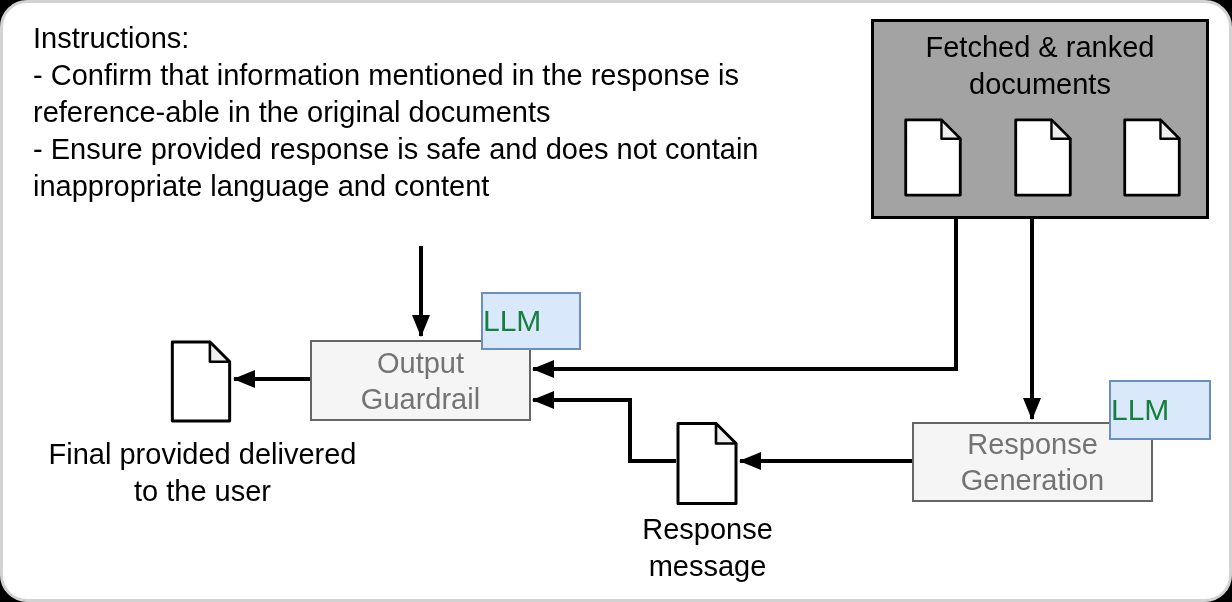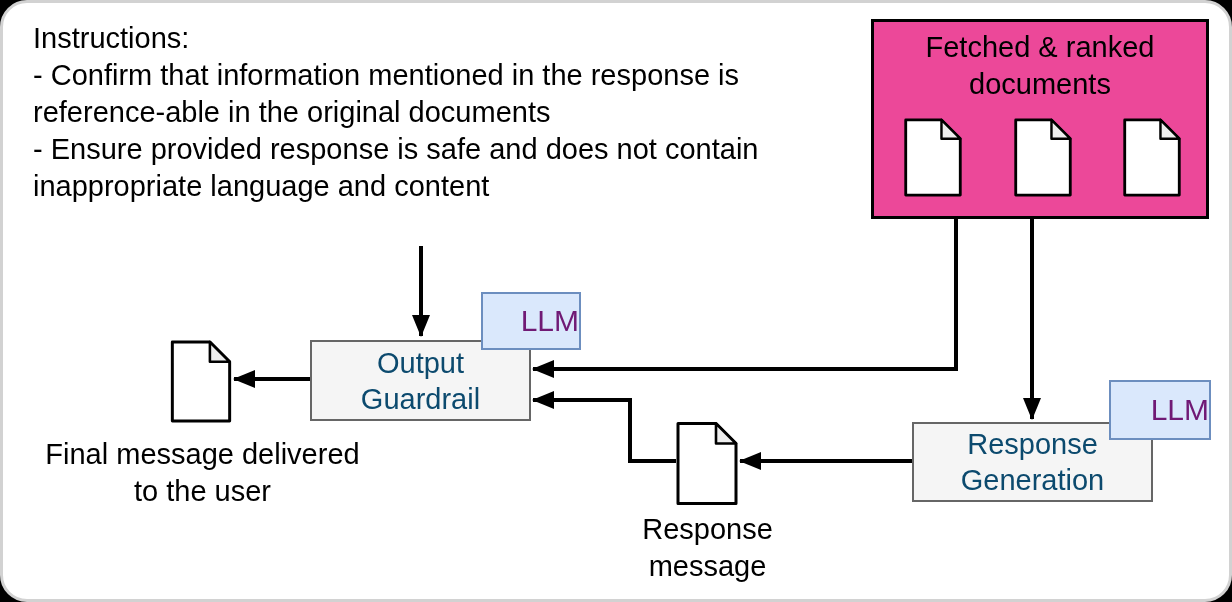--- a/index.html
+++ b/index.html
@@ -18,44 +18,44 @@
   .arrow-layer { position:absolute; left:0; top:0; z-index:1; pointer-events:none; }
 
   .instructions {
     left:33px; top:20px; width:840px;
     font-size:29px; line-height:37px; white-space:pre-line;
     z-index:2;
   }
 
   .fetched-box {
     left:871px; top:19px; width:338px; height:200px;
-    box-sizing:border-box; background:#ec4899; border:3px solid #000;
+    box-sizing:border-box; background:#a3a3a3; border:3px solid #000;
     z-index:2;
   }
   .fetched-title {
     position:absolute; left:0; top:7px; width:100%;
     text-align:center; font-size:29px; line-height:37px; white-space:pre-line;
   }
   .doc { position:absolute; z-index:2; }
   .doc-body { fill:#ffffff; stroke:#000000; stroke-width:3; stroke-linejoin:round; }
   .doc-fold { fill:#eeeeee; stroke:#000000; stroke-width:2.6; stroke-linejoin:round; }
 
   .gray-box {
     box-sizing:border-box; background:#f5f5f5; border:2px solid #666666;
     display:flex; align-items:center; justify-content:center;
-    text-align:center; color:#0c4a6e; font-size:29px; line-height:36px;
+    text-align:center; color:#737373; font-size:29px; line-height:36px;
     white-space:pre-line; z-index:2;
   }
   .guardrail-box { left:310px; top:340px; width:221px; height:81px; }
   .respgen-box  { left:912px; top:422px; width:241px; height:80px; }
 
   .llm-badge {
     box-sizing:border-box; background:#dae8fc; border:2px solid #6c8ebf;
-    display:flex; align-items:center; justify-content:flex-end;
-    font-size:30px; color:#701a75; z-index:3;
+    display:flex; align-items:center; justify-content:flex-start;
+    font-size:30px; color:#15803d; z-index:3;
   }
   .llm-badge-1 { left:481px; top:292px; width:100px; height:58px; }
   .llm-badge-2 { left:1109px; top:380px; width:102px; height:60px; }
 
   .doc-label {
     text-align:center; font-size:29px; line-height:37px;
     white-space:pre-line; z-index:2;
   }
   .final-label { left:15px; top:436px; width:375px; }
   .response-label { left:600px; top:511px; width:215px; }
@@ -116,21 +116,21 @@
 Generation</span>
   </div>
   <div class="abs llm-badge llm-badge-2">
     <span>LLM</span>
   </div>
 
   <svg class="doc" style="left:170px; top:340px;" width="62" height="83" viewBox="0 0 62 84">
     <path class="doc-body" d="M2,2 L40,2 L60,22 L60,82 L2,82 Z"></path>
     <path class="doc-fold" d="M40,2 L40,22 L60,22 Z"></path>
   </svg>
-  <div class="abs doc-label final-label">Final message delivered
+  <div class="abs doc-label final-label">Final provided delivered
 to the user</div>
 
   <svg class="doc" style="left:676px; top:421px;" width="62" height="85" viewBox="0 0 62 84">
     <path class="doc-body" d="M2,2 L40,2 L60,22 L60,82 L2,82 Z"></path>
     <path class="doc-fold" d="M40,2 L40,22 L60,22 Z"></path>
   </svg>
   <div class="abs doc-label response-label">Response
 message</div>
 </div>
 

